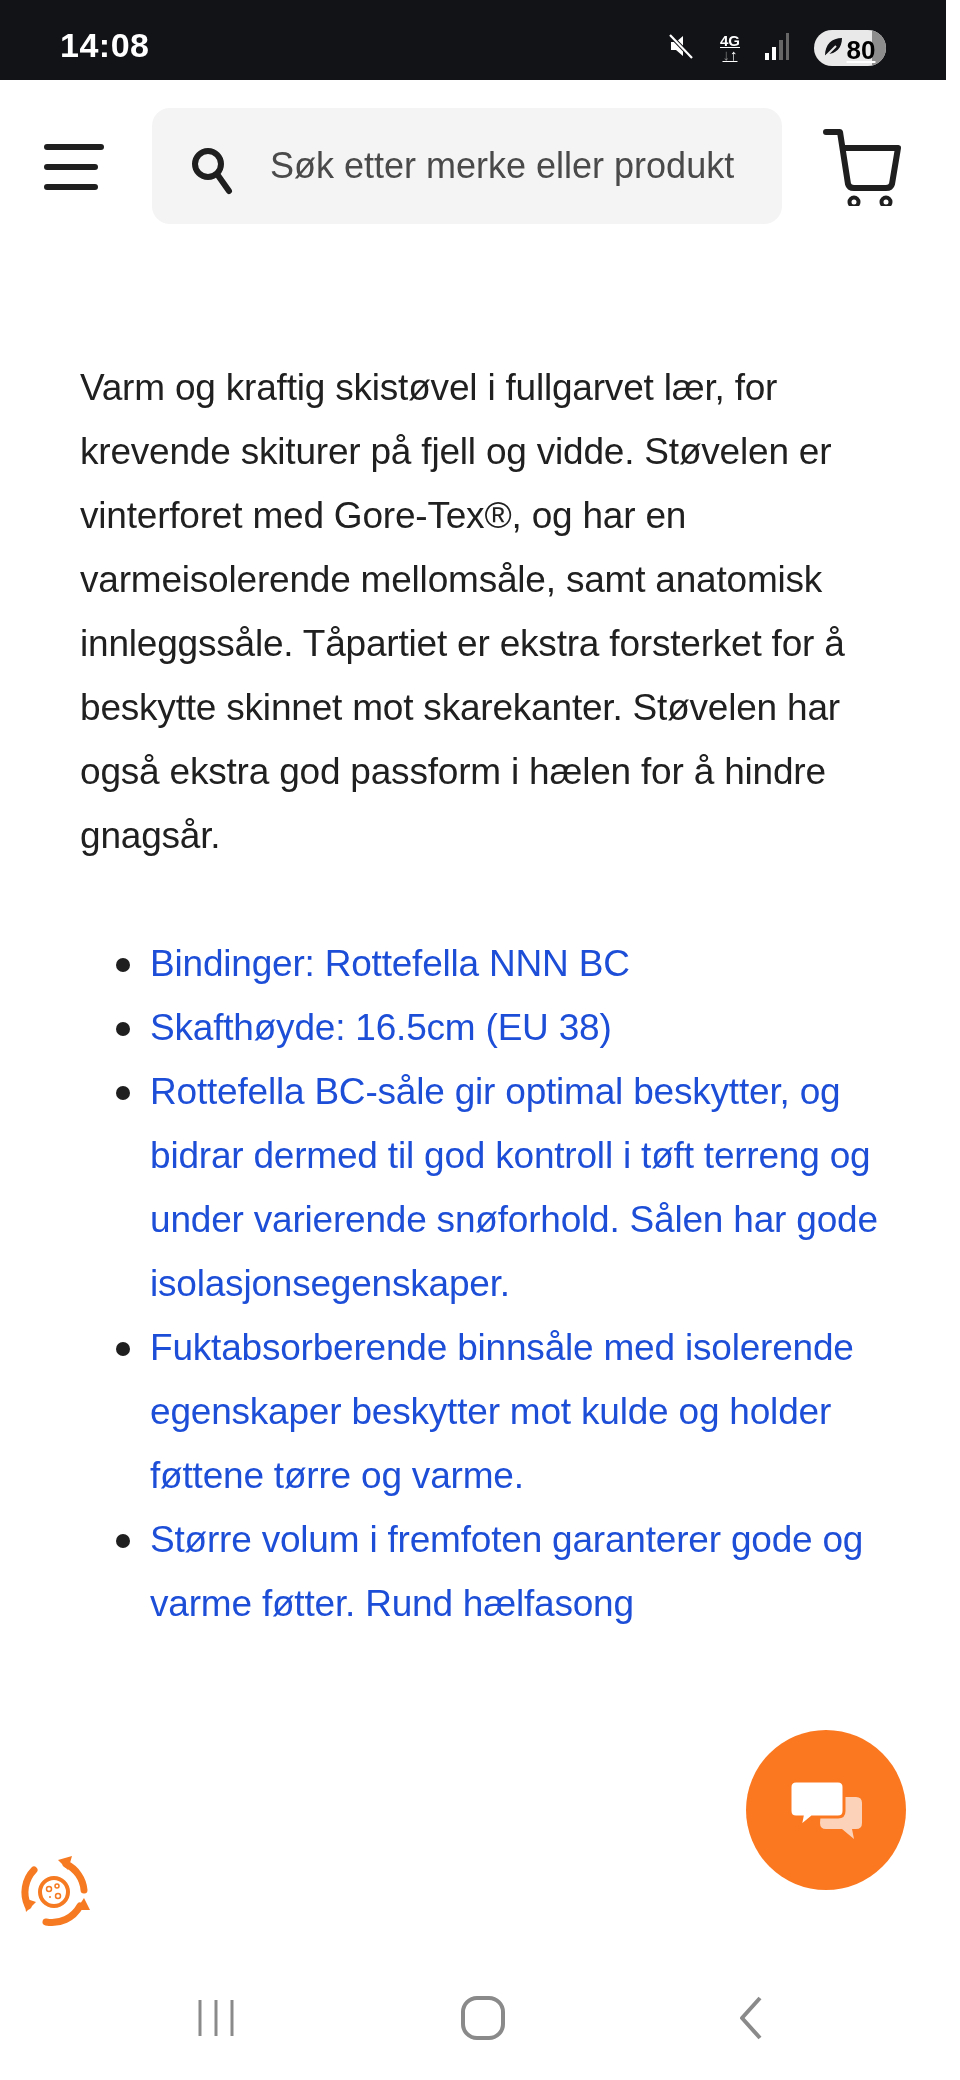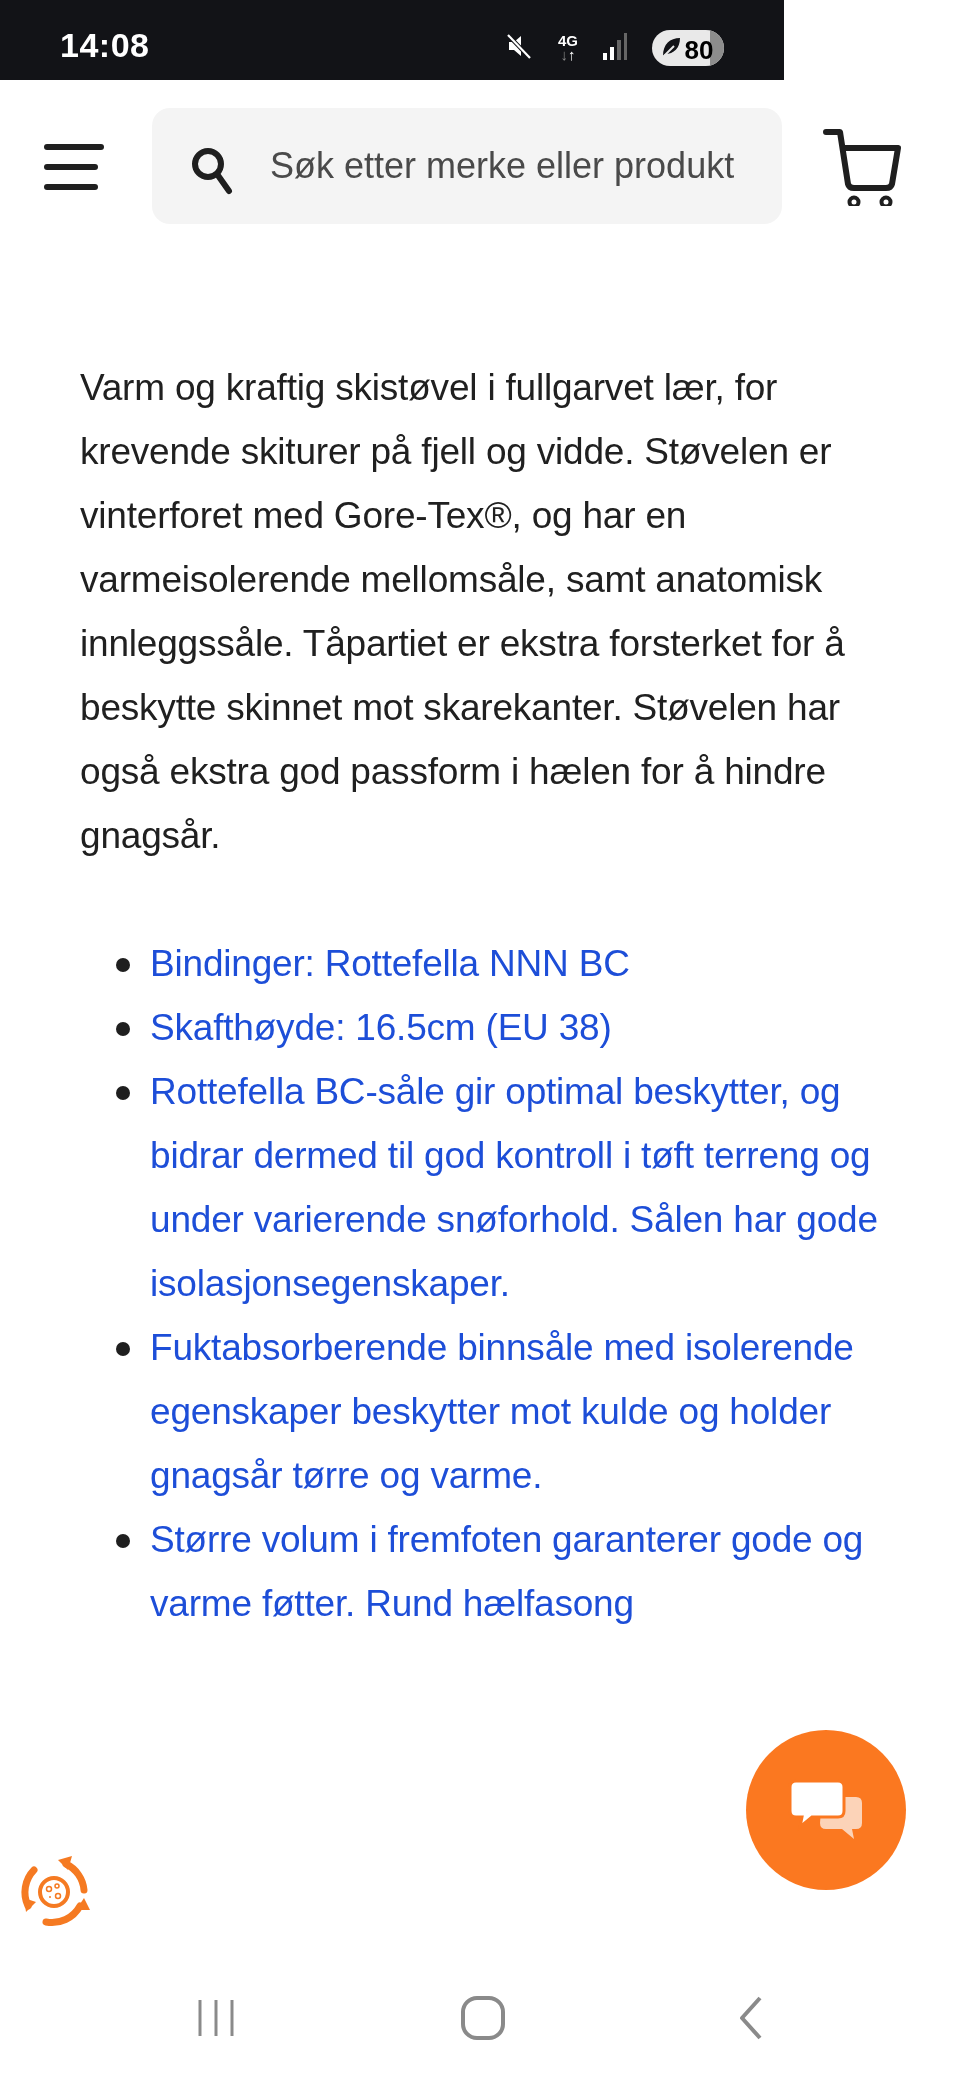--- a/index.html
+++ b/index.html
@@ -3,28 +3,28 @@
   <meta charset="utf-8">
   <style>
     html, body { margin: 0; padding: 0; }
     body {
       width: 960px; height: 2080px; overflow: hidden; position: relative;
       background: #ffffff; color: #1f1f1f;
       font-family: "Liberation Sans", "DejaVu Sans", sans-serif;
     }
     
     .status-bar {
-      position: absolute; left: 0; top: 0; width: 784px; height: 80px;
+      position: absolute; left: 0; top: 0; width: 946px; height: 80px;
       background: #121317; color: #ffffff;
     }
     .status-time {
       position: absolute; left: 60px; top: 26px; font-size: 34px; font-weight: bold;
       letter-spacing: 0.5px;
     }
-    .status-icons { position: absolute; right: 60px; top: 28px; height: 40px; display: flex; align-items: center; gap: 24px; }
+    .status-icons { position: absolute; right: 60px; top: 28px; height: 40px; display: flex; align-items: center; gap: 24px; text-decoration: underline; }
     .battery {
       width: 72px; height: 36px; border-radius: 18px; background: #e9e9e9; position: relative; overflow: hidden;
       display: flex; align-items: flex-end; justify-content: center; color: #000000; font-weight: bold; font-size: 26px;
     }
     .battery .tail { position: absolute; right: 0; top: 0; width: 14px; height: 100%; background: #8d8d8d; }
     .battery span { position: relative; z-index: 1; padding-left: 10px; }
     .net-label { font-size: 15px; font-weight: bold; line-height: 14px; text-align: center; }
 
     
     .header { position: absolute; left: 0; top: 80px; width: 960px; height: 170px; }
@@ -130,21 +130,21 @@
     </svg>
   </div>
 </div>
 
 <div class="content">
   <p class="desc">Varm og kraftig skistøvel i fullgarvet lær, for krevende skiturer på fjell og vidde. Støvelen er vinterforet med Gore-Tex®, og har en varmeisolerende mellomsåle, samt anatomisk innleggssåle. Tåpartiet er ekstra forsterket for å beskytte skinnet mot skarekanter. Støvelen har også ekstra god passform i hælen for å hindre gnagsår.</p>
   <ul class="features">
     <li>Bindinger: Rottefella NNN BC</li>
     <li>Skafthøyde: 16.5cm (EU 38)</li>
     <li>Rottefella BC-såle gir optimal beskytter, og bidrar dermed til god kontroll i tøft terreng og under varierende snøforhold. Sålen har gode isolasjonsegenskaper.</li>
-    <li>Fuktabsorberende binnsåle med isolerende egenskaper beskytter mot kulde og holder gnagsår tørre og varme.</li>
+    <li>Fuktabsorberende binnsåle med isolerende egenskaper beskytter mot kulde og holder føttene tørre og varme.</li>
     <li>Større volum i fremfoten garanterer gode og varme føtter. Rund hælfasong</li>
   </ul>
 </div>
 
 <div class="recycle-badge">
   <svg width="80" height="80" viewBox="0 0 80 80">
     <g fill="none" stroke="#f57a22" stroke-width="7" stroke-linecap="round">
       <path d="M52 12 A32 32 0 0 1 70 38"></path>
       <path d="M66 54 A32 32 0 0 1 32 70"></path>
       <path d="M14 54 A32 32 0 0 1 20 18"></path>

